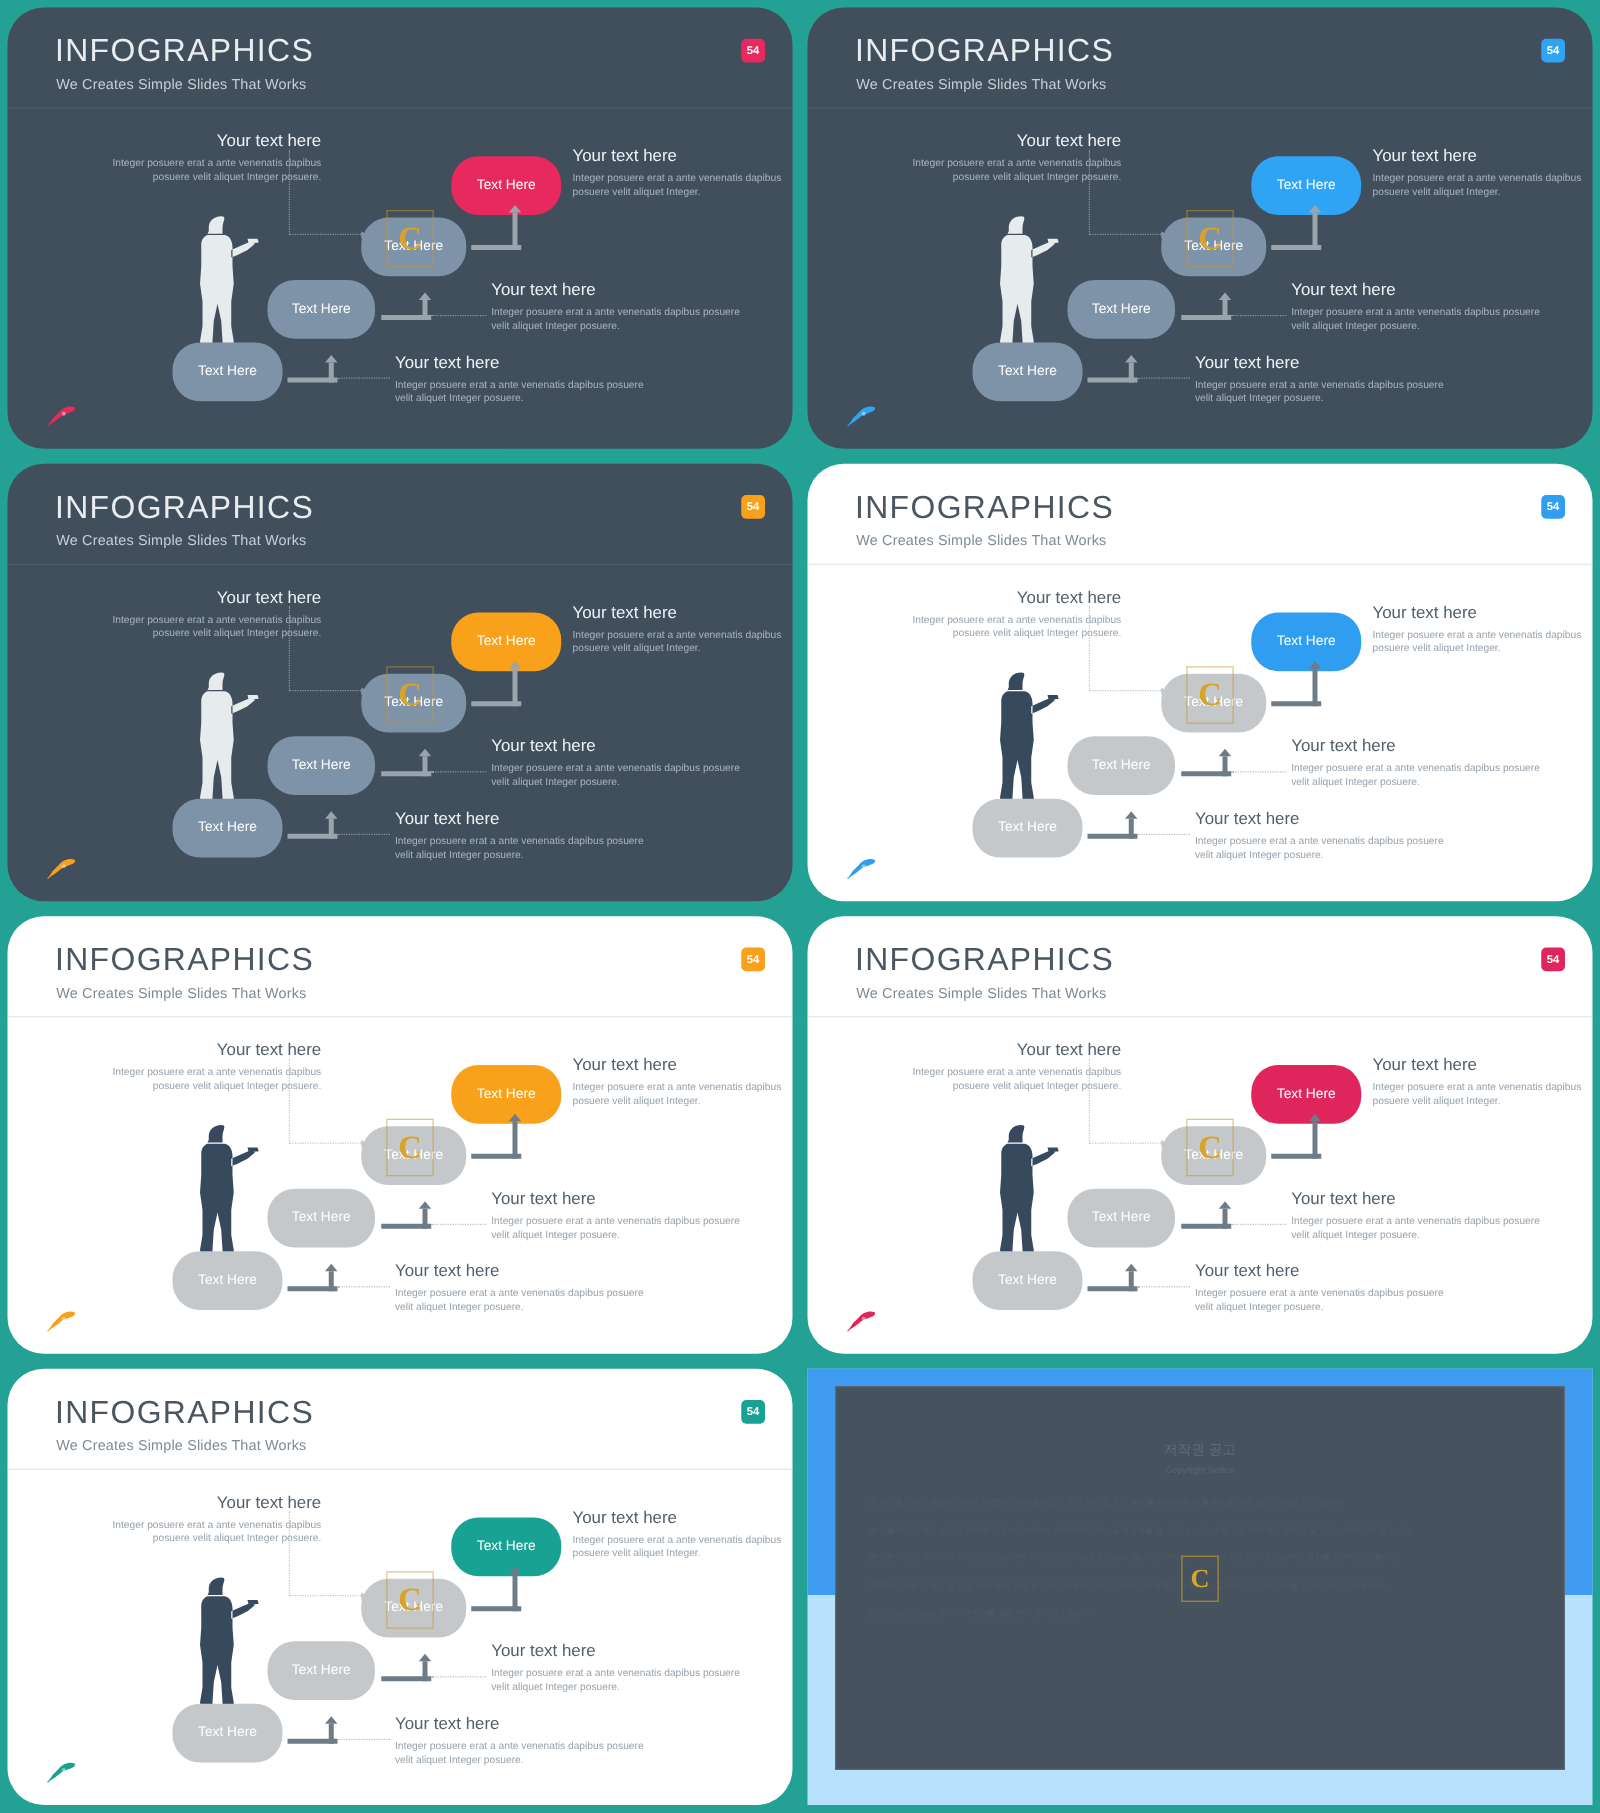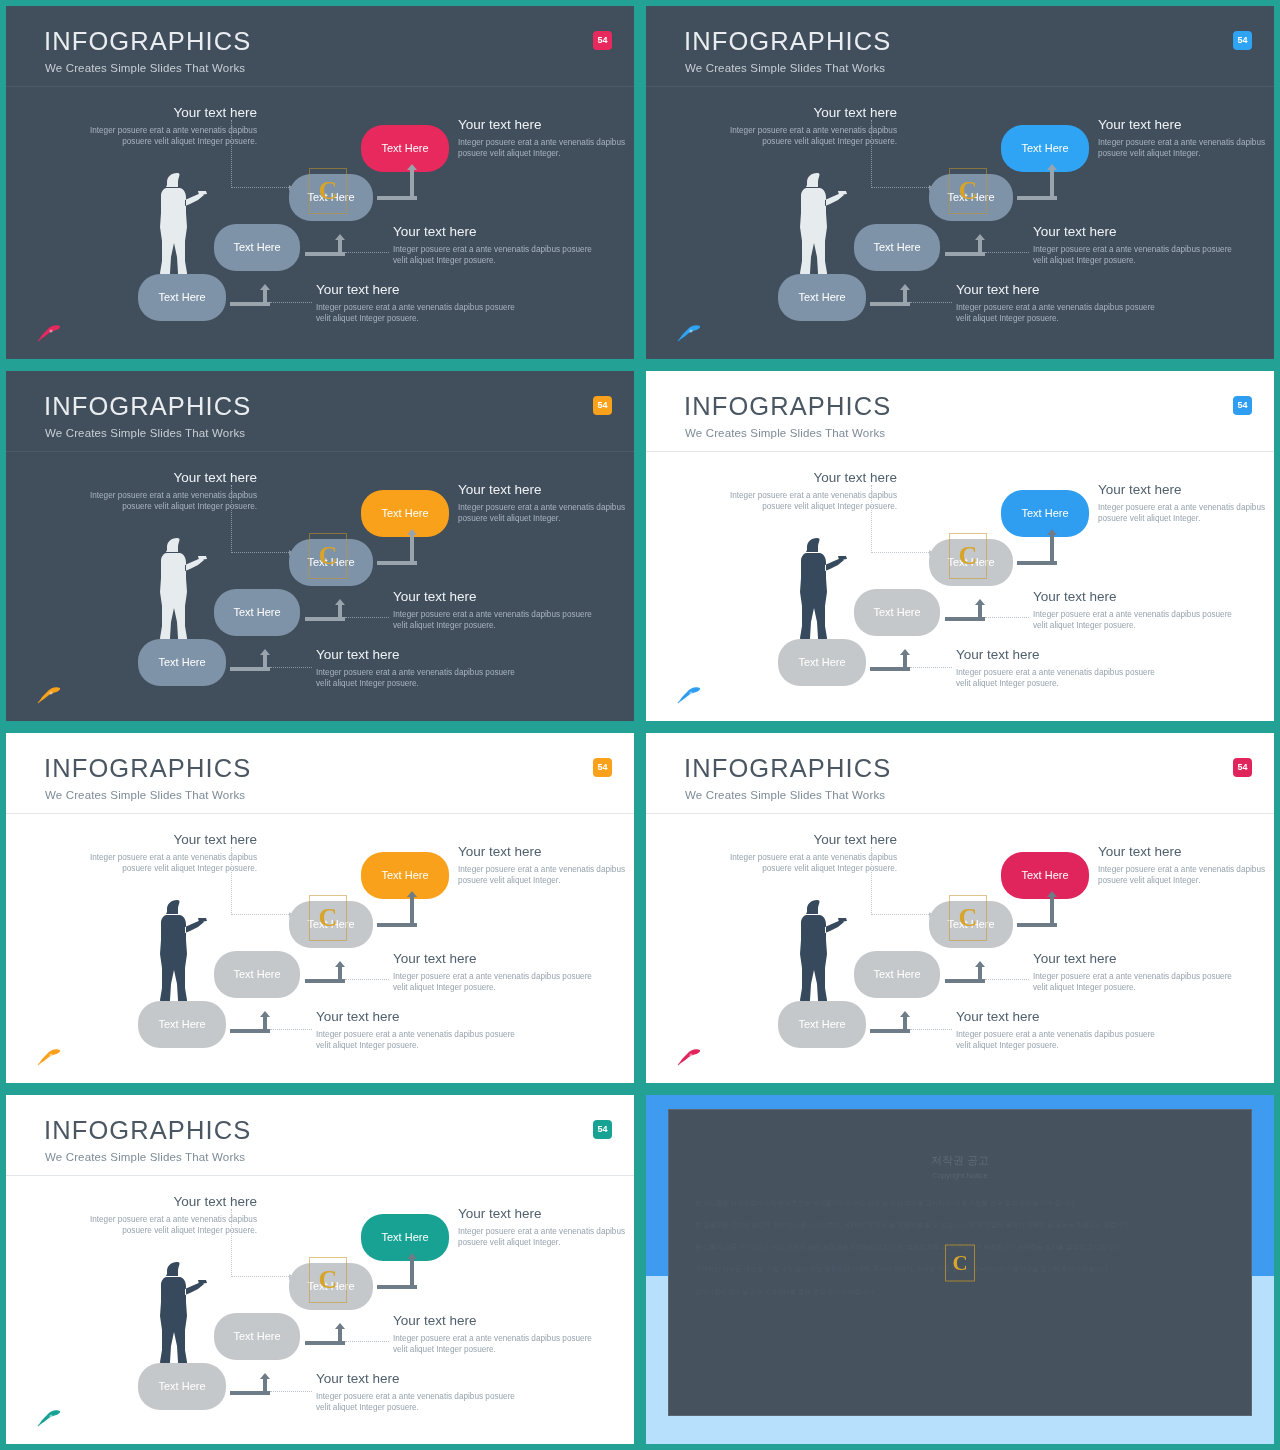--- a/index.html
+++ b/index.html
@@ -13,20 +13,21 @@
     width: 1280px; height: 1450px;
     display: grid;
     grid-template-columns: 640px 640px;
     grid-template-rows: 365px 362px 362px 361px;
   }
   .cell { position: relative; padding: 6px; }
   .slide {
     position: relative;
     width: 100%; height: 100%;
     overflow: hidden;
+    border-radius: 29px;
   }
   .slide.dark { background: #414e5c; }
   .slide.light { background: #ffffff; }
 
   
   .hdr { position: absolute; left: 0; top: 0; right: 0; height: 81px; }
   .slide.dark .hdr { border-bottom: 1px solid #4e5a67; }
   .slide.light .hdr { border-bottom: 1px solid #e4e7e9; }
   .title {
     position: absolute; left: 38px; top: 23px;

